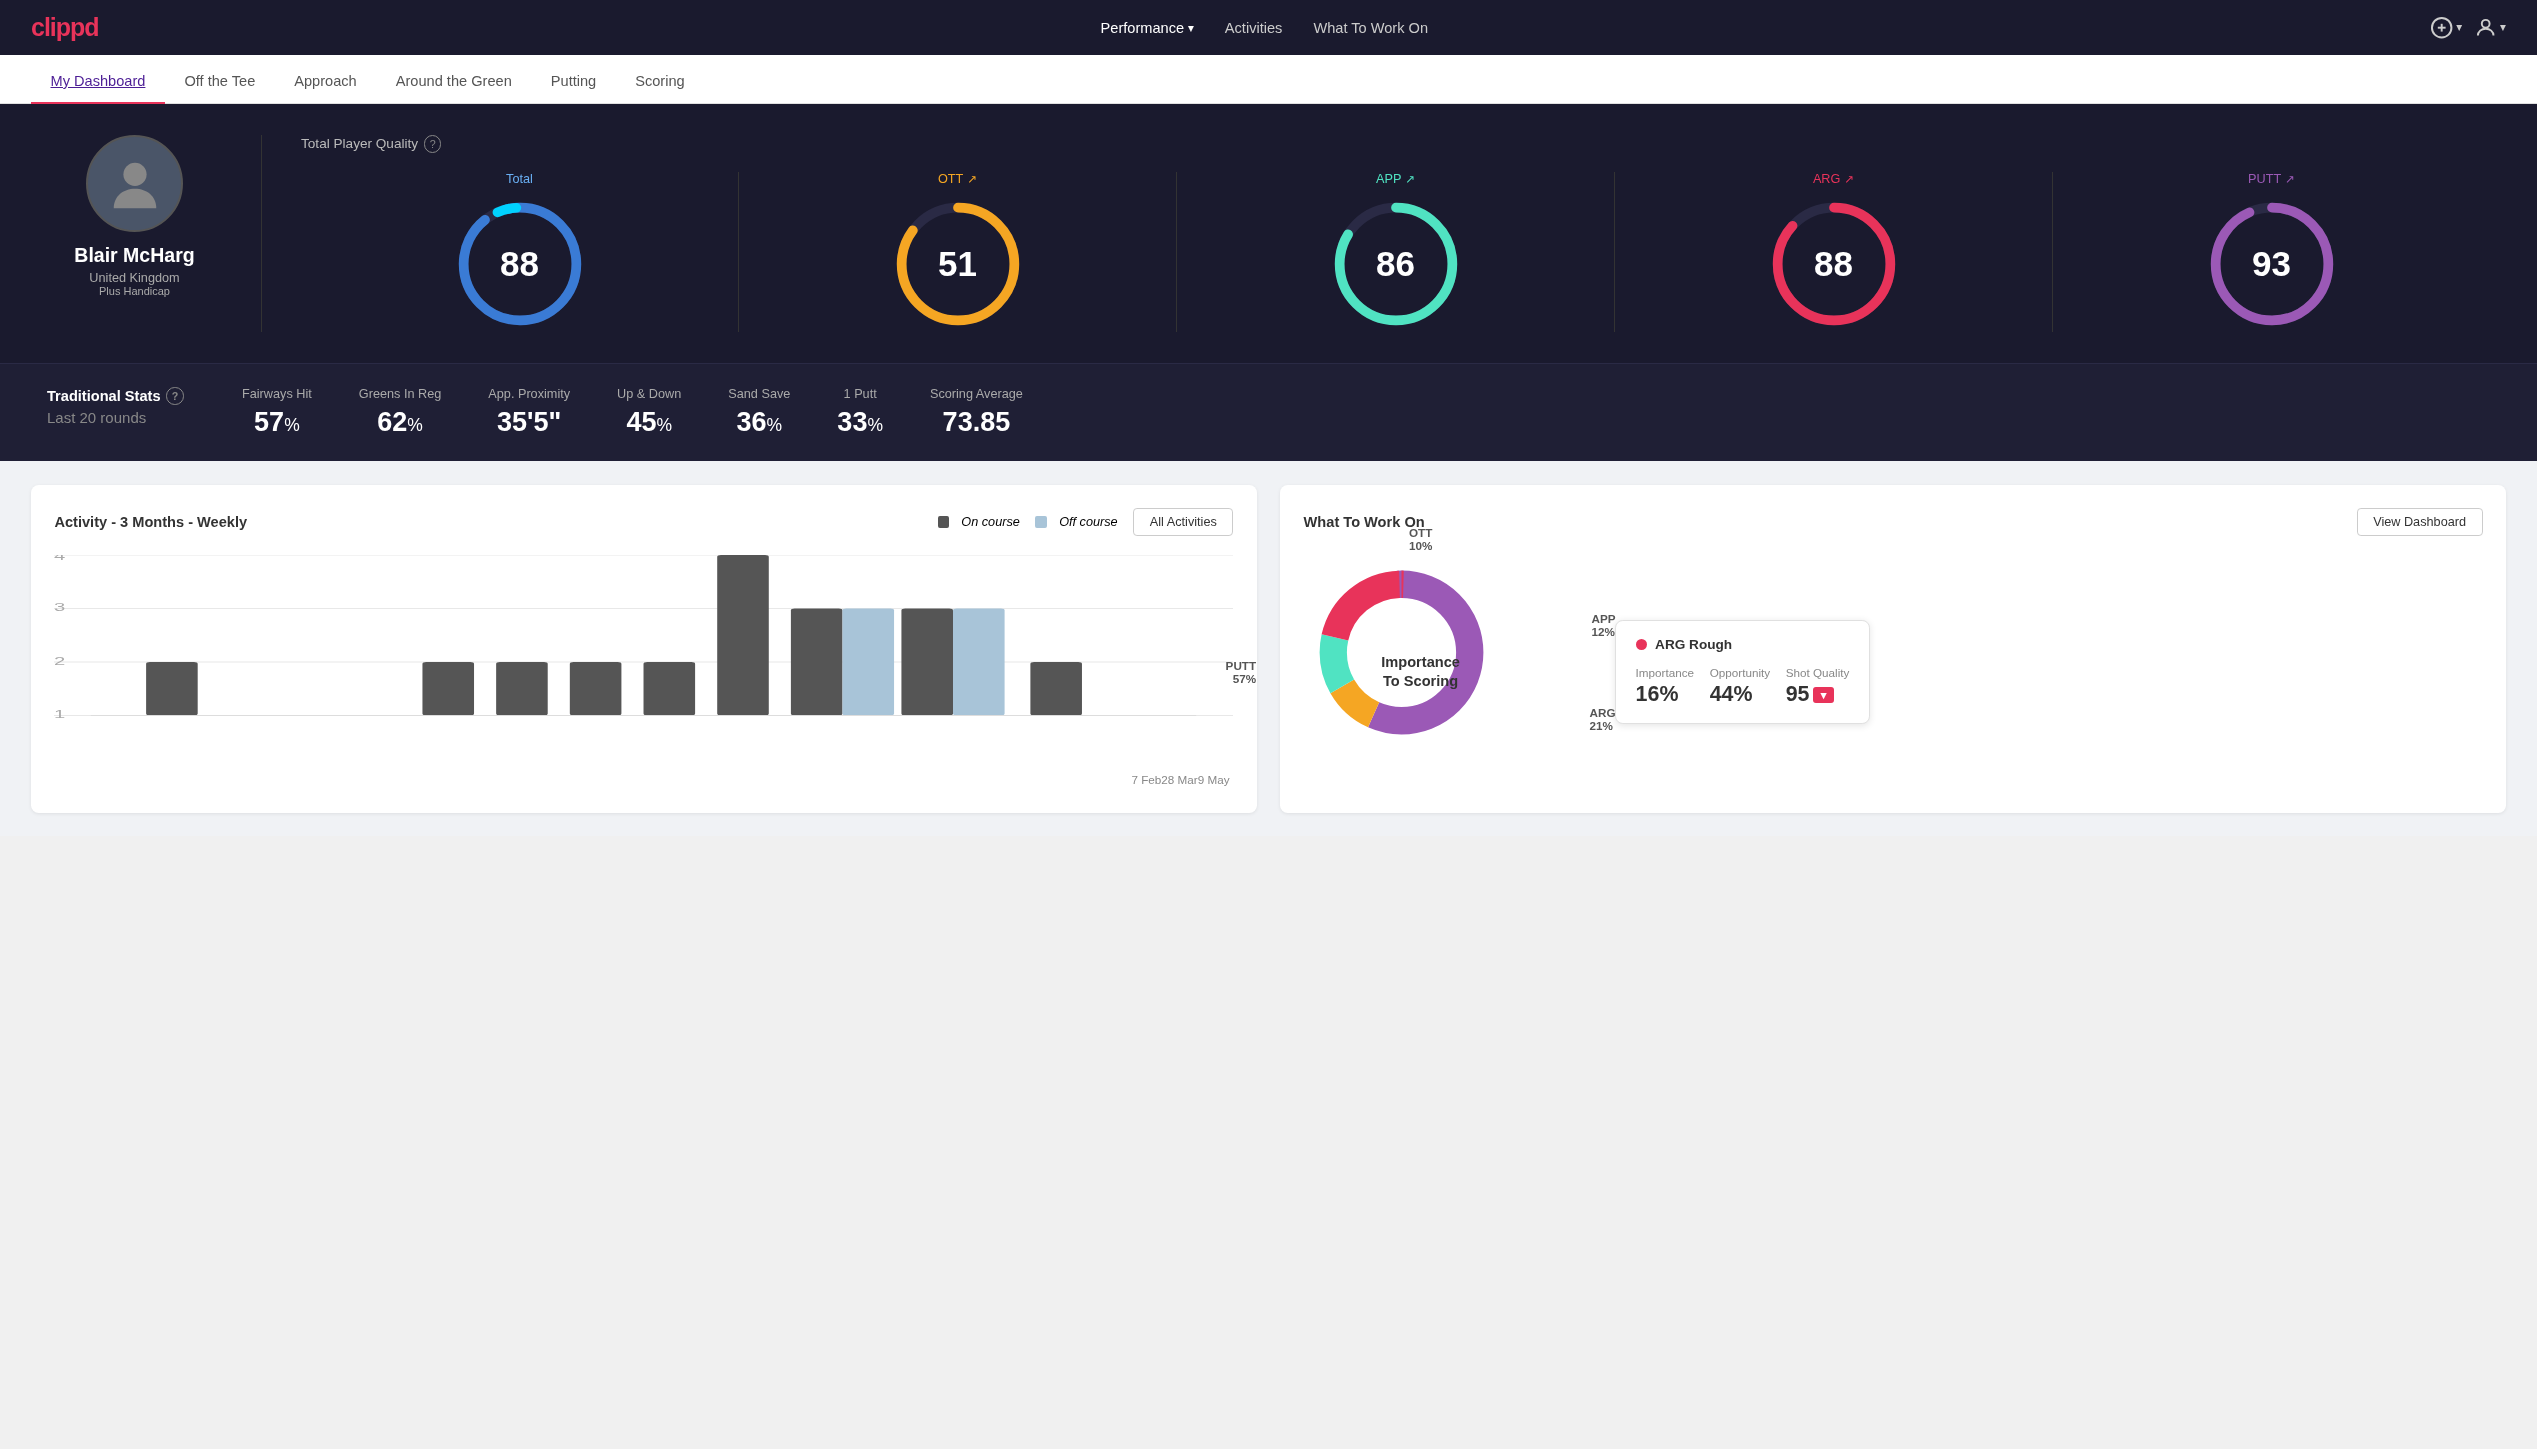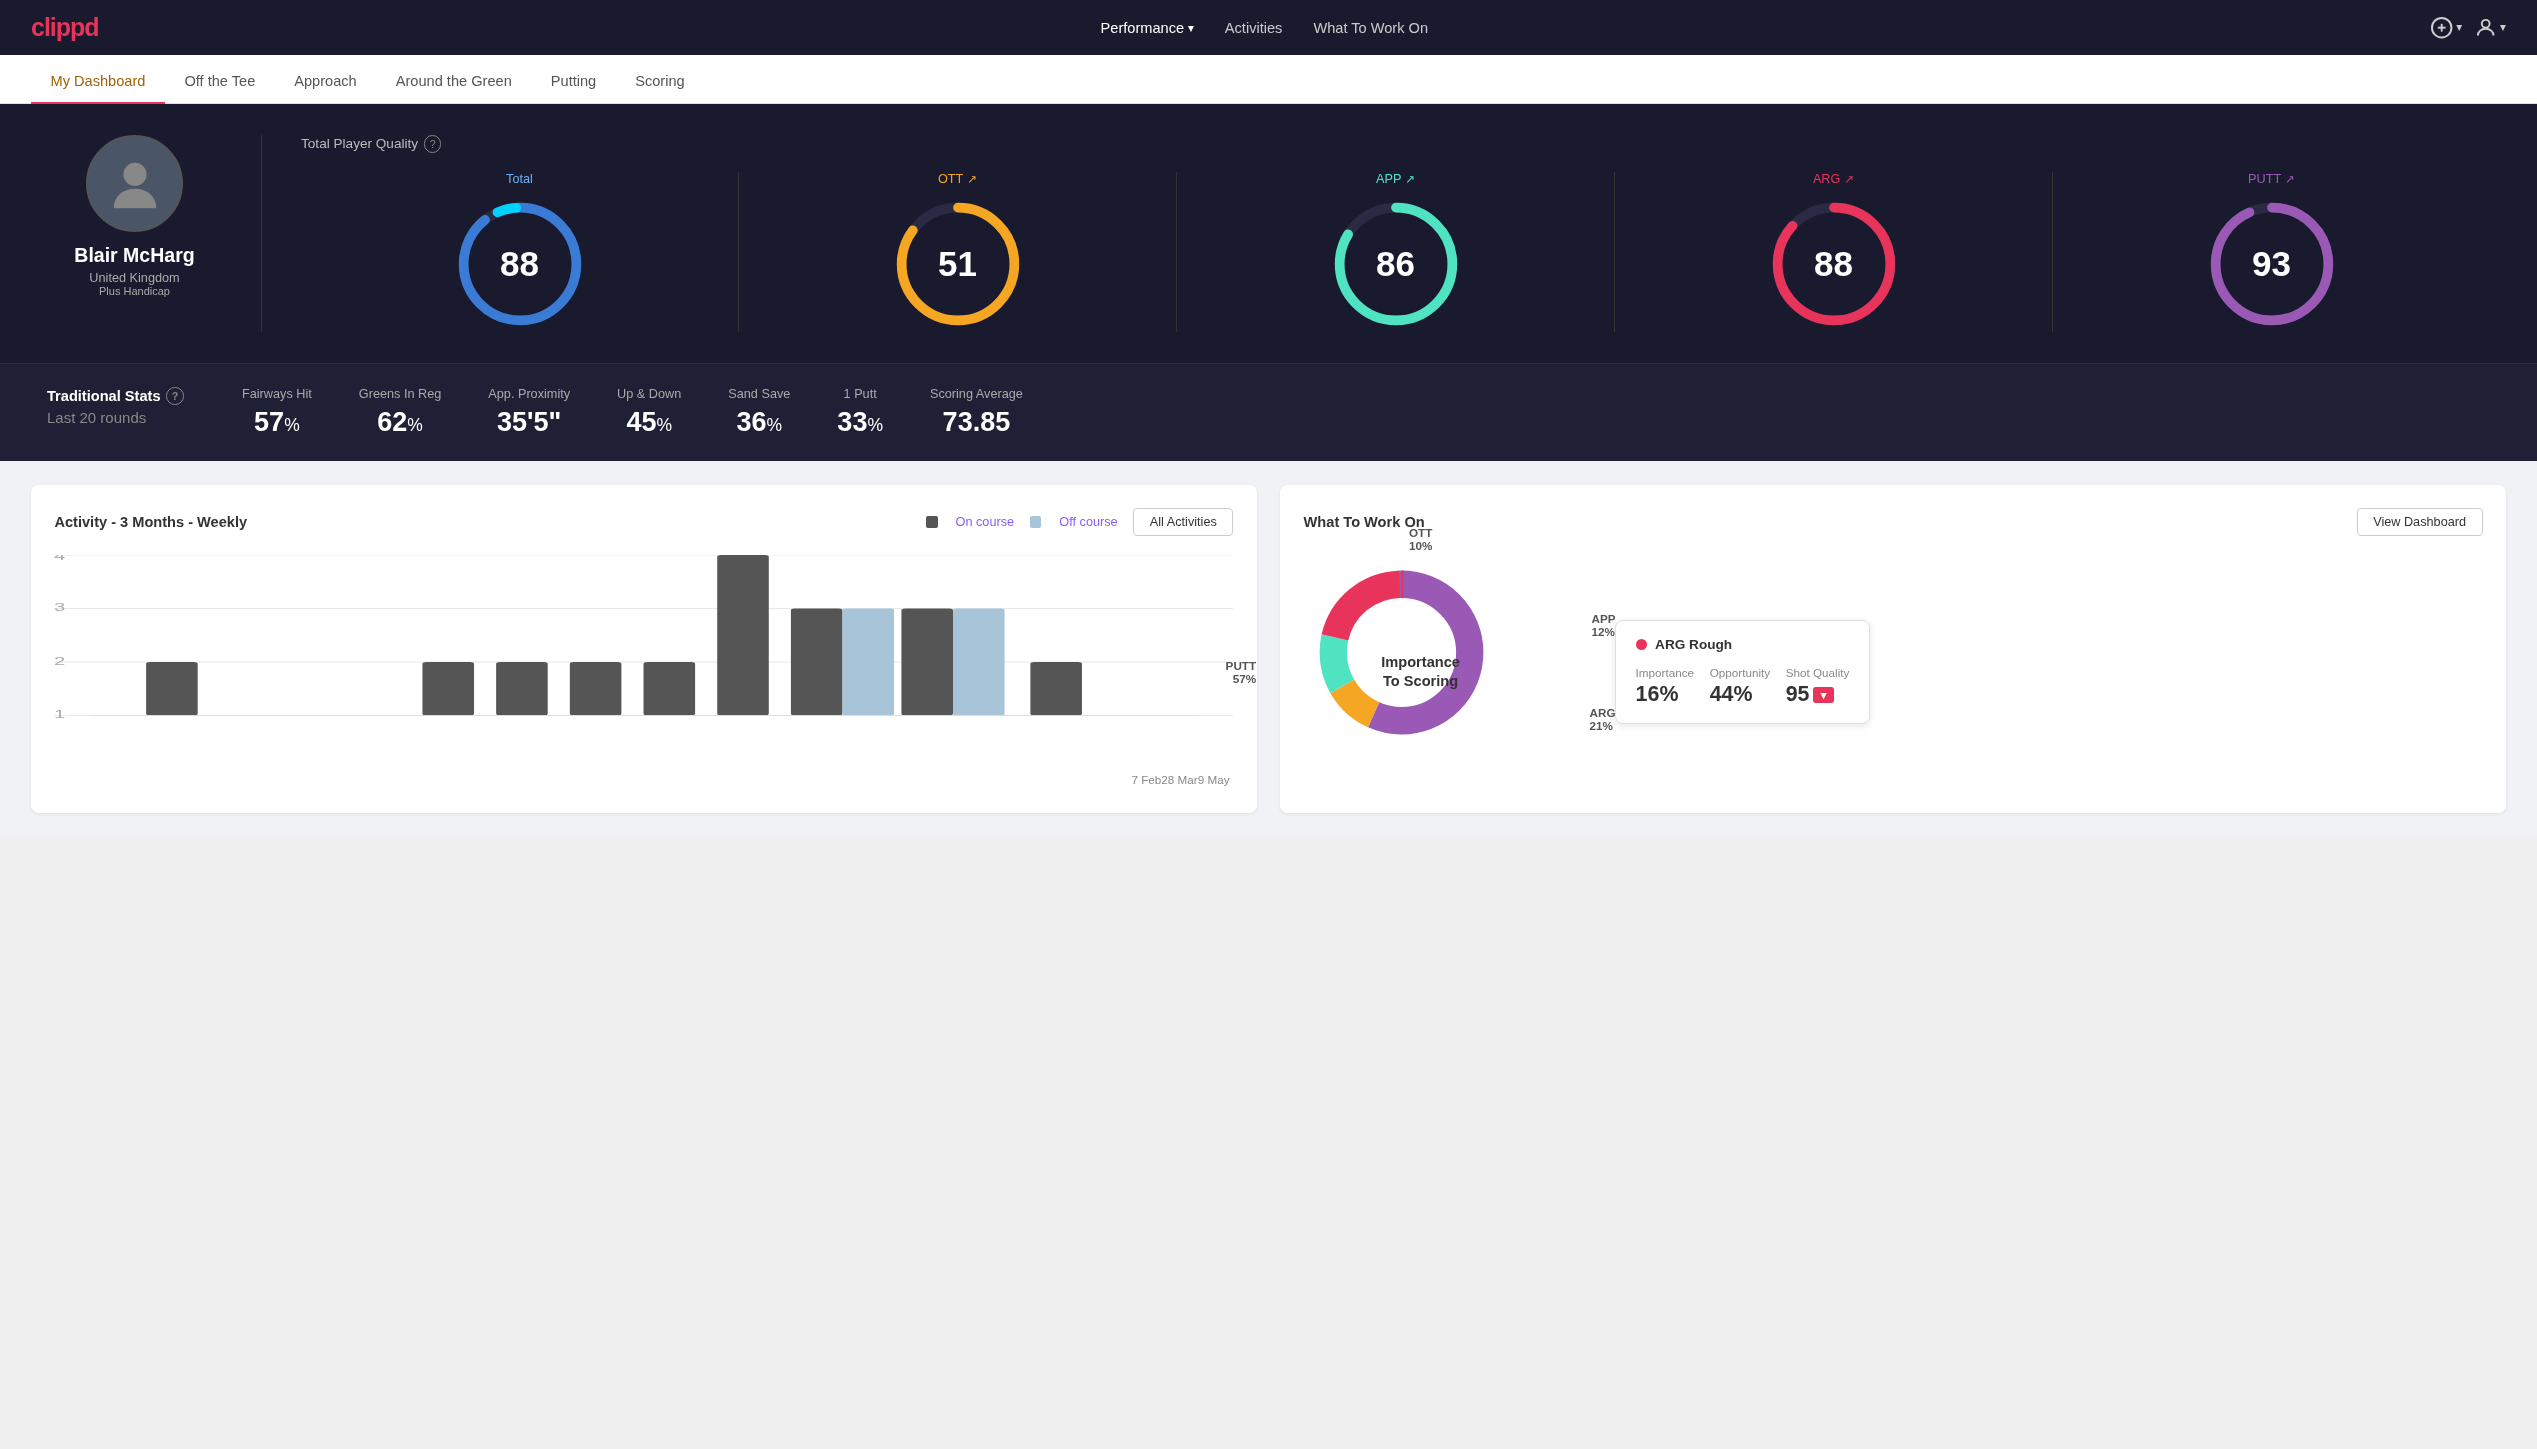--- a/index.html
+++ b/index.html
@@ -50,23 +50,24 @@
     }
     .tab-item {
       padding: 17.5px 19.5px 13.6px;
       font-size: 14.6px;
       color: #555;
       cursor: pointer;
       border-bottom: 2.9px solid transparent;
       margin-bottom: -1px;
     }
     .tab-item.active {
-      color: #a16207;
+      color: #4c1d95;
       border-bottom: 2.9px solid #e8335a;
       font-weight: 500;
+      text-decoration: underline;
     }
 
     
     .hero-section {
       background: #1a1a2e;
       padding: 31px 47px;
     }
     .hero-inner {
       display: flex;
       align-items: flex-start;
@@ -231,23 +232,24 @@
       color: #333;
     }
     .legend {
       display: flex;
       gap: 15.6px;
       align-items: center;
     }
     .legend-item {
       display: flex;
       align-items: center;
-      gap: 18px;
+      gap: 12px;
       font-size: 12.7px;
-      color: #8b5cf6;
+      color: #000000;
+      font-style: italic;
     }
     .legend-dot {
       width: 11.7px; height: 11.7px;
       border-radius: 1.9px;
     }
     .all-activities-btn {
       border: 1px solid #ccc;
       background: #fff;
       color: #333;
       font-size: 12.7px;

